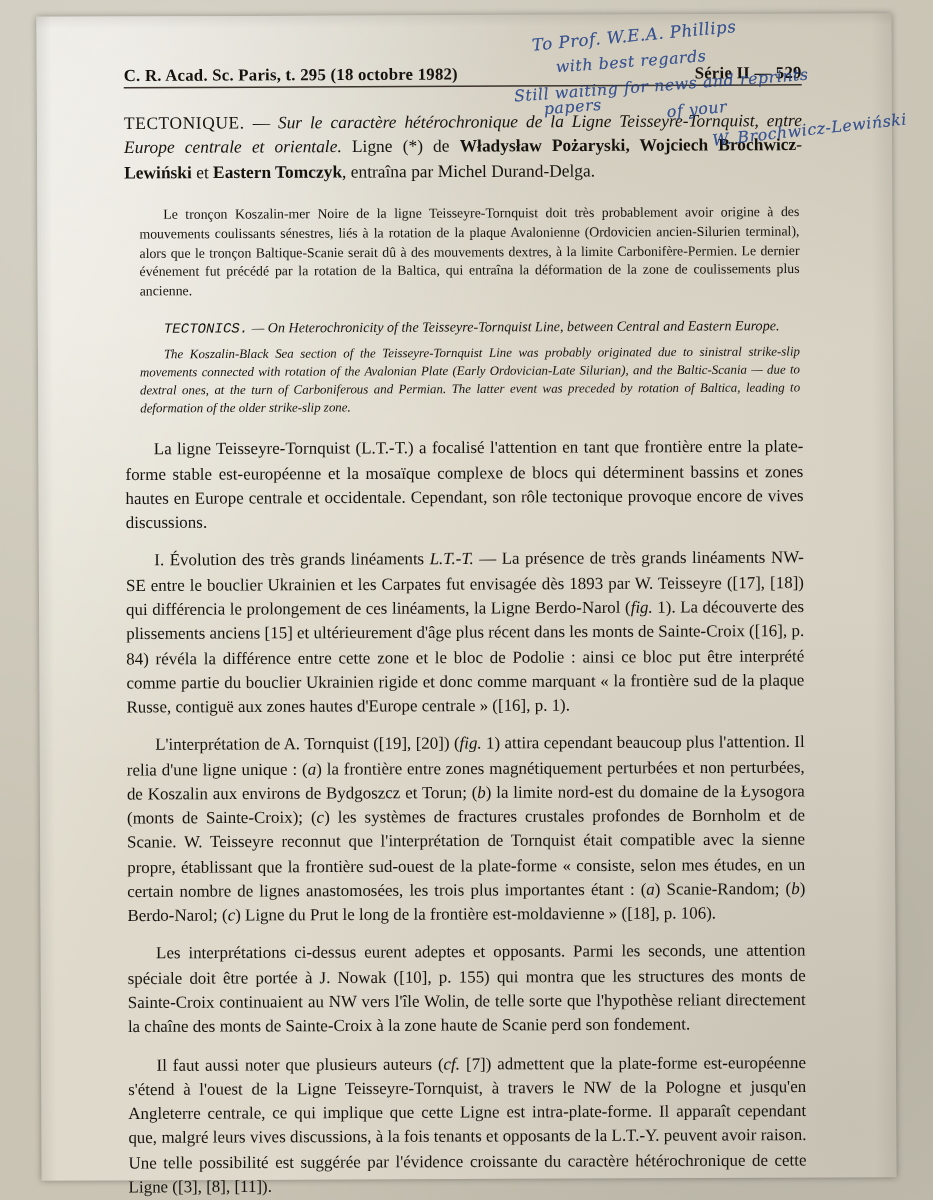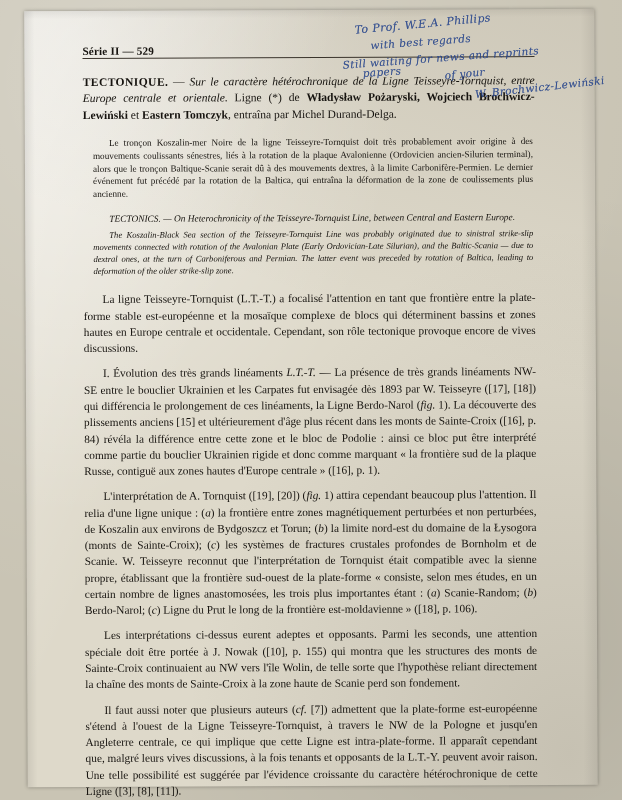--- a/index.html
+++ b/index.html
@@ -72,21 +72,21 @@
     width: 100%;
   }
 
   
   .titleblock {
     font-size: 11.6px;
     line-height: 1.42;
     text-align: justify;
     margin-bottom: 13px;
   }
-  .kicker { font-variant: small-caps; font-weight: bold; letter-spacing: 0.4px;}
+  .kicker { font-variant: small-caps; font-weight: normal; letter-spacing: 0.4px;}
   .ital { font-style: italic; }
   .bold { font-weight: bold; }
 
   
   .abstract {
     font-size: 9.2px;
     line-height: 1.38;
     text-align: justify;
     margin: 0 2px 12px 10px;
     text-indent: 16px;
@@ -99,21 +99,21 @@
     text-indent: 16px;
   }
   .abs-en {
     font-size: 8.6px;
     font-style: italic;
     line-height: 1.38;
     text-align: justify;
     margin: 0 2px 14px 10px;
     text-indent: 16px;
   }
-  .sc { font-variant: small-caps; }
+  .sc { font-variant: small-caps; font-family: Liberation Mono, monospace; }
 
   
   p.body {
     font-size: 11.3px;
     line-height: 1.44;
     text-align: justify;
     text-indent: 19px;
     margin: 0 0 9px 0;
   }
 
@@ -139,20 +139,21 @@
 </style>
 </head>
 <body>
 
 <div class="page">
   <div class="sheet">
 
     <div class="content">
 
       <div class="runhead">
+        <span>C. R. Acad. Sc. Paris, t. 295 (18 octobre 1982)</span>
         <span>Série II — 529</span>
       </div>
       <div class="rule"></div>
 
       <div class="titleblock">
         <span class="kicker">TECTONIQUE.</span><span> — </span><span class="ital">Sur le caractère hétérochronique de la Ligne Teisseyre-Tornquist, entre Europe centrale et orientale.</span><span> Ligne (*) de </span><span class="bold">Władysław Pożaryski, Wojciech Brochwicz-Lewiński</span><span> et </span><span class="bold">Eastern Tomczyk</span><span>, entraîna par Michel Durand-Delga.</span>
       </div>
 
       <div class="abstract">Le tronçon Koszalin-mer Noire de la ligne Teisseyre-Tornquist doit très probablement avoir origine à des mouvements coulissants sénestres, liés à la rotation de la plaque Avalonienne (Ordovicien ancien-Silurien terminal), alors que le tronçon Baltique-Scanie serait dû à des mouvements dextres, à la limite Carbonifère-Permien. Le dernier événement fut précédé par la rotation de la Baltica, qui entraîna la déformation de la zone de coulissements plus ancienne.</div>
 

